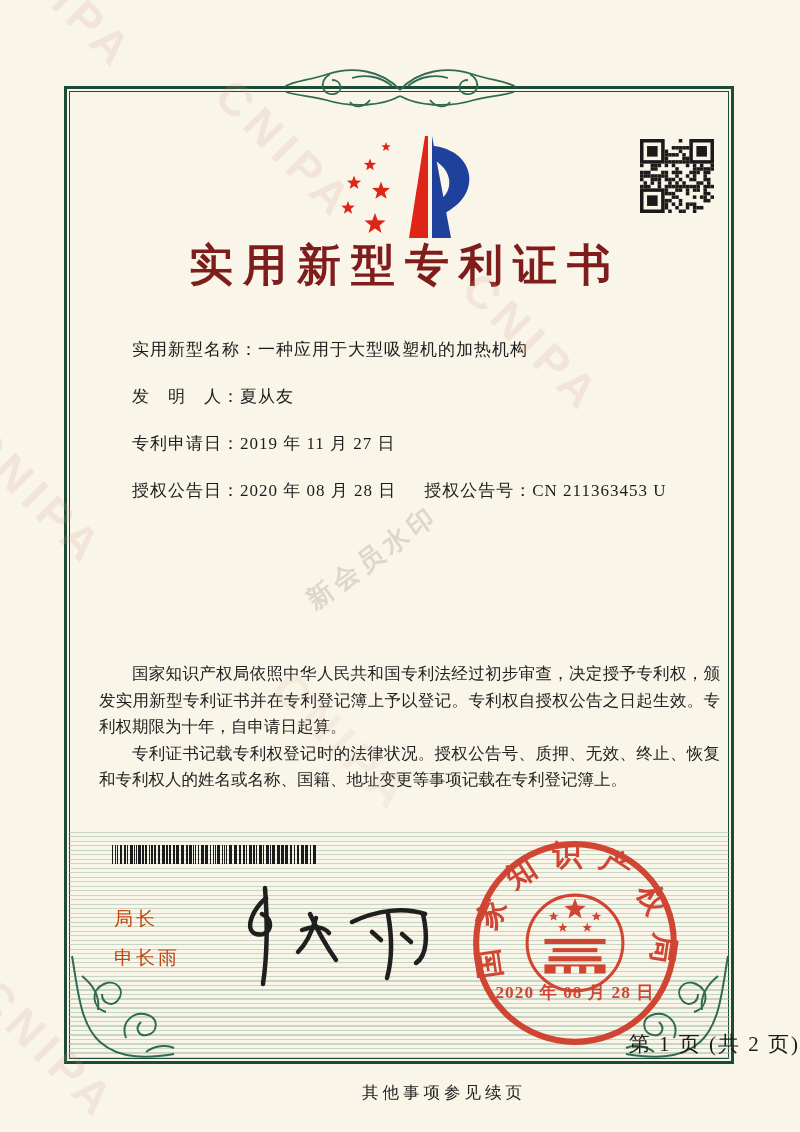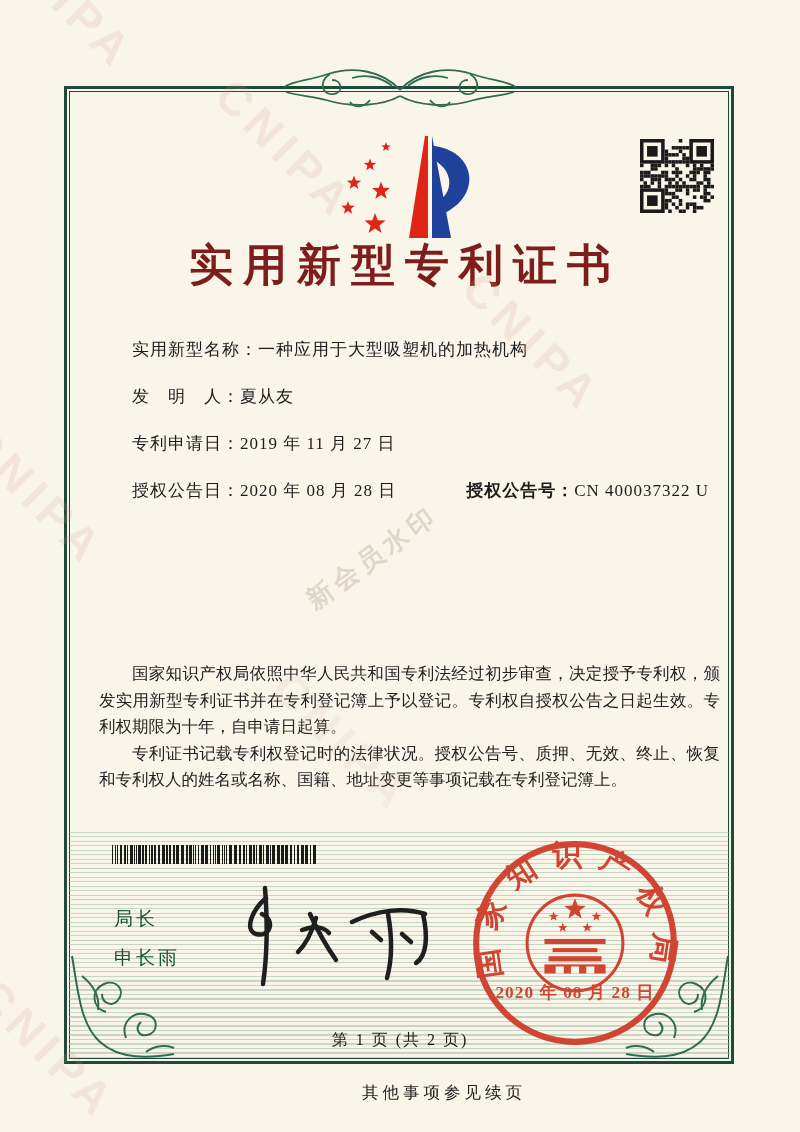--- a/index.html
+++ b/index.html
@@ -13,34 +13,34 @@
   .wavezone{position:absolute;left:69px;top:832px;width:661px;height:229px;
             background:repeating-linear-gradient(to bottom,rgba(148,181,159,.5) 0px,rgba(148,181,159,.5) 1px,rgba(0,0,0,0) 1px,rgba(0,0,0,0) 4.5px);}
   .certno{position:absolute;left:103px;top:131px;font-size:17.5px;letter-spacing:1.5px;}
   .logo{position:absolute;left:333px;top:124px;}
   .qr{position:absolute;left:640px;top:139px;}
   .title{position:absolute;left:0;top:236px;width:100%;text-align:center;
          font-size:44px;font-weight:bold;letter-spacing:10px;text-indent:10px;color:#7f1d1d;}
   .fields{position:absolute;left:64px;top:338px;width:672px;}
   .frow{height:47px;padding-left:68px;font-size:17px;letter-spacing:1px;box-sizing:border-box;}
   .flabel{display:inline-block;min-width:106px;}
-  .grantpair2{margin-left:70px;font-weight:bold;}
+  .grantpair2{margin-left:28px;}
   .paras{position:absolute;left:99px;top:661px;width:621px;font-size:16.5px;
          line-height:26.5px;text-align:justify;color:#222;}
   .paras p{margin:0;text-indent:2em;}
   .barcode{position:absolute;left:112px;top:845px;}
   .signer{position:absolute;left:114px;top:906px;font-family:"Liberation Sans","DejaVu Sans",sans-serif;
-          font-size:19px;letter-spacing:3px;color:#14532d;}
+          font-size:19px;letter-spacing:3px;color:#c2410c;}
   .signer div{margin-bottom:13px;}
   .signature{position:absolute;left:232px;top:884px;}
   .seal{position:absolute;left:468px;top:836px;opacity:.93;}
   .sealring{font-weight:bold;fill:#cf3826;font-family:"Liberation Serif",serif;}
   .sealdate{font-size:17px;font-weight:bold;fill:#cf3826;letter-spacing:1px;font-family:"Liberation Serif",serif;}
-  .pageind{position:absolute;left:0;top:1030px;width:100%;text-align:center;
-           font-size:16px;letter-spacing:2px;}
+  .pageind{position:absolute;left:0;top:1030px;width:100%;text-align:right;
+           font-size:21px;letter-spacing:2px;}
   .footnote{position:absolute;left:0;top:1082px;width:100%;text-align:center;
             font-size:16.5px;letter-spacing:4px;color:#222;padding-left:44px;}
   .orn{position:absolute;pointer-events:none;}
   .wm{position:absolute;font-family:"Liberation Sans","DejaVu Sans",sans-serif;font-weight:bold;
       font-size:46px;letter-spacing:7px;color:rgba(205,153,128,.17);transform:rotate(45deg);
       pointer-events:none;white-space:nowrap;}
   .wm-member{font-size:26px;letter-spacing:5px;color:rgba(139,116,92,.24);transform:rotate(-36deg);}
 </style>
 </head>
 <body>
@@ -230,21 +230,21 @@
     <div class="frow">
       <span class="flabel">实用新型名称：</span><span class="fvalue">一种应用于大型吸塑机的加热机构</span>
     </div>
     <div class="frow">
       <span class="flabel">发　明　人：</span><span class="fvalue">夏从友</span>
     </div>
     <div class="frow">
       <span class="flabel">专利申请日：</span><span class="fvalue">2019 年 11 月 27 日</span>
     </div>
     <div class="frow">
-      <span>授权公告日：</span><span>2020 年 08 月 28 日</span><span class="grantpair2">授权公告号：</span><span>CN 400037322 U</span>
+      <span>授权公告日：</span><span>2020 年 08 月 28 日</span><span class="grantpair2">授权公告号：</span><span>CN 211363453 U</span>
     </div>
   </div>
 
   <div class="paras">
     <p>国家知识产权局依照中华人民共和国专利法经过初步审查，决定授予专利权，颁发实用新型专利证书并在专利登记簿上予以登记。专利权自授权公告之日起生效。专利权期限为十年，自申请日起算。</p>
     <p>专利证书记载专利权登记时的法律状况。授权公告号、质押、无效、终止、恢复和专利权人的姓名或名称、国籍、地址变更等事项记载在专利登记簿上。</p>
   </div>
 
   <svg id="barcode-svg" class="barcode" width="206" height="19" viewBox="0 0 206 19">
       <rect x="0" y="0" width="1" height="19" fill="#1b1b1b"></rect>

